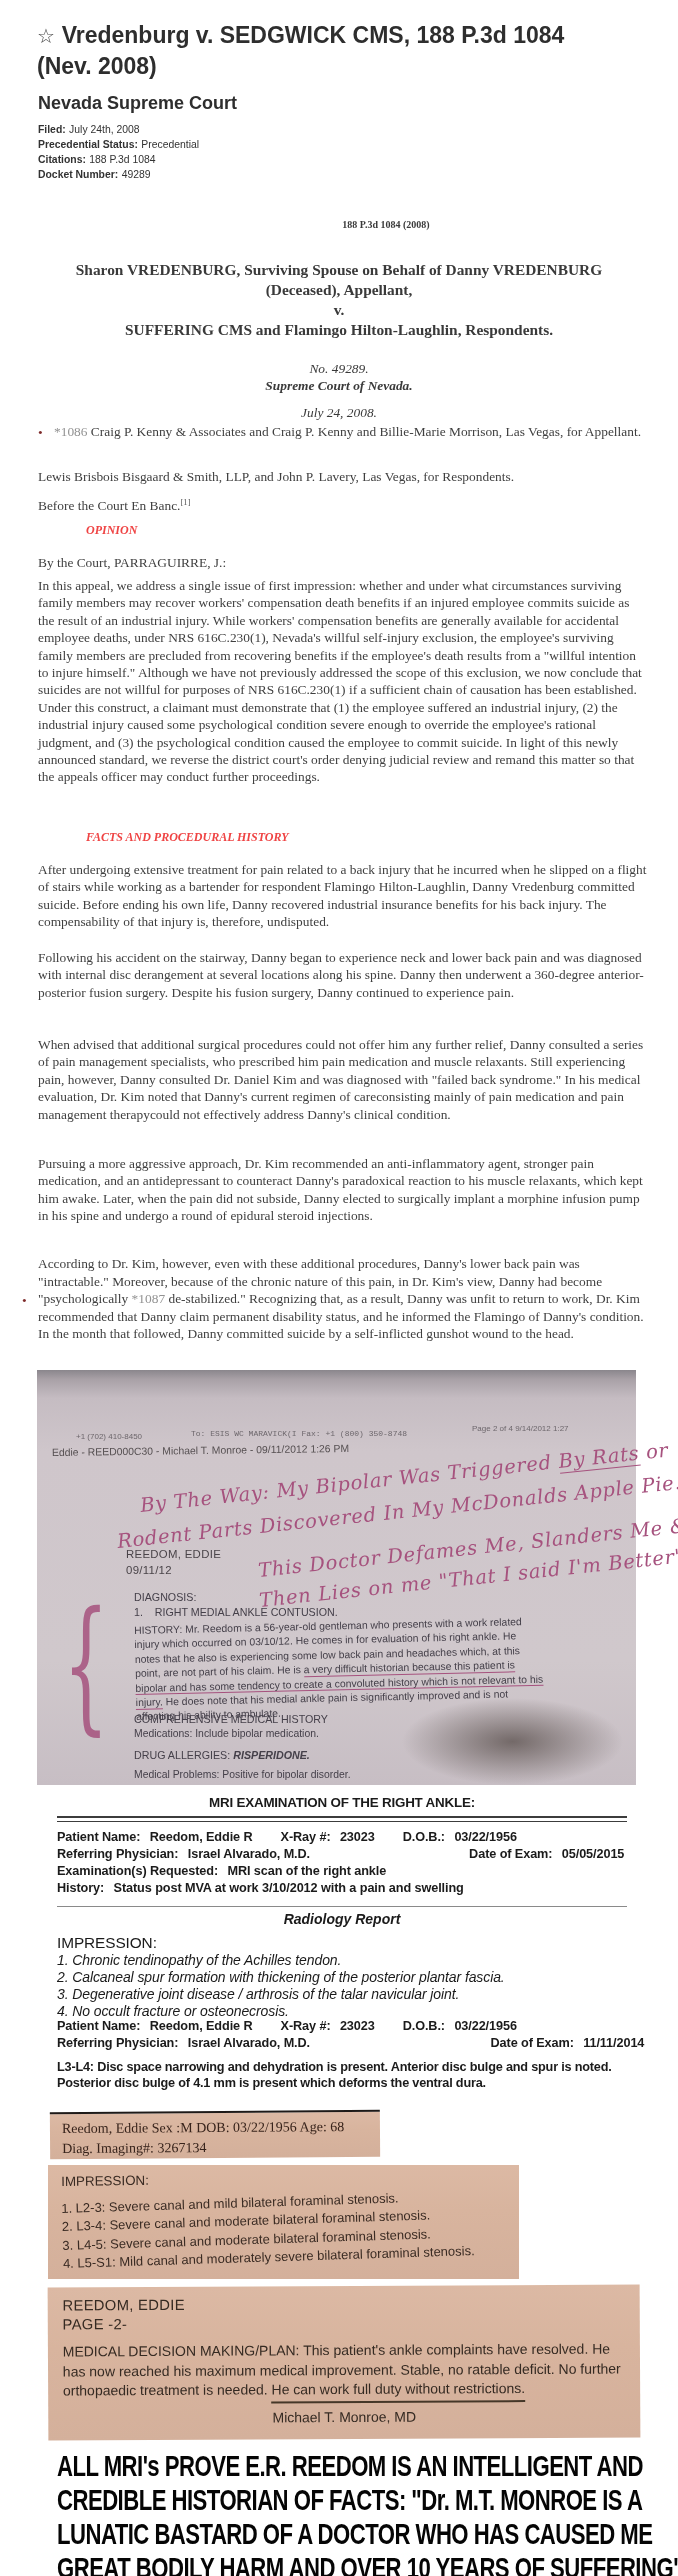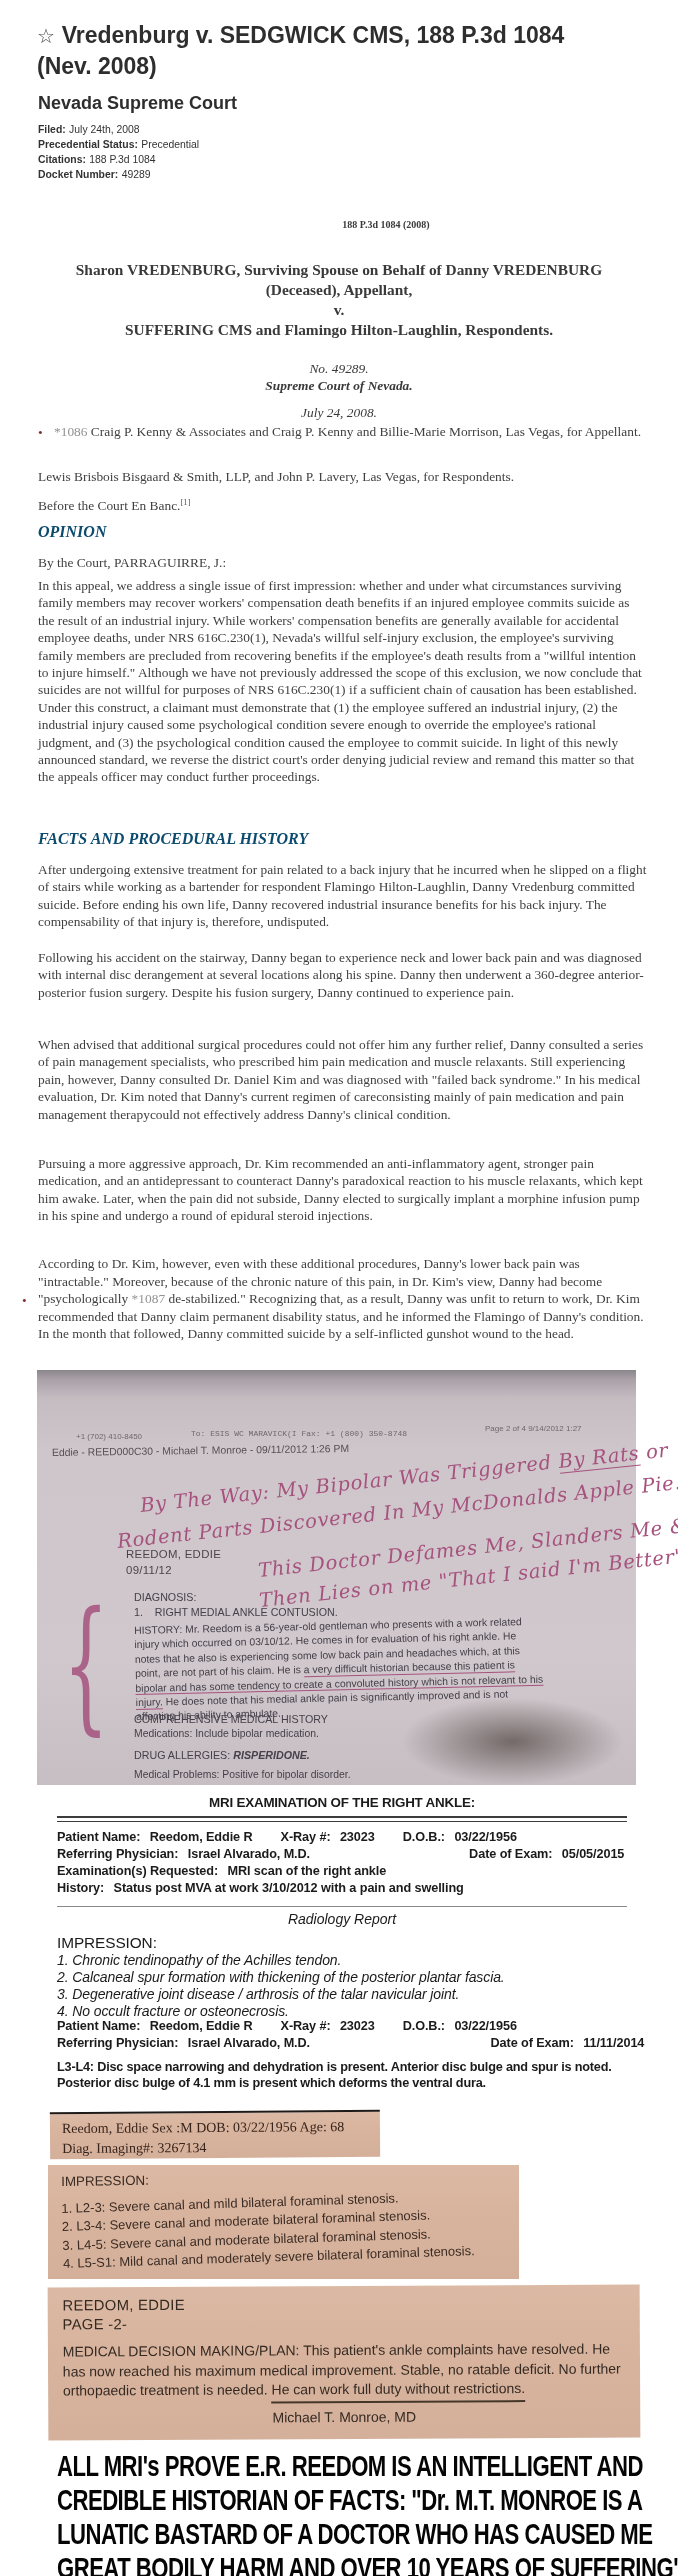--- a/index.html
+++ b/index.html
@@ -17,21 +17,21 @@
   .c{text-align:center;}
   .cite{font-size:10px;font-weight:bold;width:100%;padding-left:47px;}
   .party{font-size:15.4px;line-height:20px;font-weight:bold;width:564px;left:57px;}
   .docketline{font-size:13.4px;line-height:17px;width:100%;font-style:italic;}
   .body-p{font-size:13.4px;line-height:17.4px;width:609px;color:#3f3f3f;}
   .hang{position:relative;}
   .bullet{position:absolute;left:-16px;color:#7e2a2a;font-size:13.4px;}
   .bullet2{position:absolute;left:-16px;top:37px;color:#7e2a2a;font-size:13.4px;}
   .pagenum{color:#929292;}
   .sup{font-size:8.7px;vertical-align:super;color:#555;}
-  .op-head{font-size:16px;font-weight:bold;font-style:italic;color:#0c4a6e;}
+  .op-head{font-size:12px;font-weight:bold;font-style:italic;color:#ef4444;margin-left:48px;}
   
   .photo1{width:599px;height:415px;left:37px;top:1370px;
           background:linear-gradient(180deg,#8a868c 0,#a9a1a7 9.4px,#c5bcc2 28px,#cfc6cb 81px,#d0c8cc 70%,#c7bec4 100%);}
   .photo1::before{content:"";position:absolute;right:13.4px;bottom:0;width:221px;height:87px;
           background:radial-gradient(closest-side,rgba(62,51,46,.62),rgba(62,51,46,0));}
   .faxsmall{font-family:"Liberation Sans",sans-serif;font-size:8px;color:#6d676c;white-space:nowrap;}
   .faxsub{font-family:"Liberation Sans",sans-serif;font-size:10.4px;color:#565052;transform:rotate(-0.8deg);}
   .hand{font-family:"DejaVu Serif",serif;font-style:italic;font-size:19.5px;color:#a6527e;
         white-space:nowrap;transform:rotate(-6deg);transform-origin:left top;letter-spacing:0.7px;}
   .pink-u2{border-bottom:1.3px solid #a6527e;}
@@ -44,21 +44,21 @@
          transform:scaleX(.5);transform-origin:left top;line-height:107px;opacity:.85;}
   
   .scanwhite{font-family:"Liberation Sans",sans-serif;color:#1b1b1b;}
   .s2-title{font-size:13.4px;font-weight:bold;text-align:center;letter-spacing:-0.2px;}
   .rule-double{height:3.4px;border-top:2px solid #3c3c3c;border-bottom:1.3px solid #3c3c3c;margin-top:6px;}
   .rule-thin{height:1.3px;background:#8a8a8a;margin-top:8.7px;}
   .prow{font-size:12.7px;line-height:17px;font-weight:bold;letter-spacing:-0.1px;position:relative;}
   .prow .sp1{margin-right:9.4px;}
   .prow .gap{display:inline-block;width:28px;}
   .right-pair{position:absolute;right:2.7px;top:0;}
-  .report-sub{font-size:14px;font-weight:normal;font-style:italic;text-align:center;margin-top:4px;}
+  .report-sub{font-size:14px;font-weight:bold;font-style:italic;text-align:center;margin-top:4px;}
   .imp-h{font-size:15.4px;margin-top:7.4px;letter-spacing:-0.1px;}
   .imp-item{font-size:14px;line-height:17px;letter-spacing:-0.1px;font-style:italic;}
   .finding{font-size:12.7px;line-height:16px;font-weight:bold;letter-spacing:-0.2px;width:577px;margin-top:7.4px;}
   
   .tan{background:linear-gradient(180deg,#dcb9a4 0,#d8b49e 40%,#d4b09b 100%);}
   .tan1{left:50px;top:2111px;width:330px;height:47px;border-top:2px solid #1e1a18;
         font-family:"Liberation Serif",serif;color:#37231b;font-size:14px;line-height:19.5px;
         padding:5.4px 0 0 12px;box-sizing:border-box;transform:rotate(-0.4deg);}
   .tan2{left:48px;top:2165px;width:471px;height:114px;padding:9.4px 0 0 13.4px;box-sizing:border-box;
         font-family:"Liberation Sans",sans-serif;color:#3a2b23;}
@@ -118,21 +118,21 @@
   <div class="abs body-p" style="left:38px;top:949px;">Following his accident on the stairway, Danny began to experience neck and lower back pain and was diagnosed with internal disc derangement at several locations along his spine. Danny then underwent a 360-degree anterior-posterior fusion surgery. Despite his fusion surgery, Danny continued to experience pain.</div>
   <div class="abs body-p" style="left:38px;top:1036px;">When advised that additional surgical procedures could not offer him any further relief, Danny consulted a series of pain management specialists, who prescribed him pain medication and muscle relaxants. Still experiencing pain, however, Danny consulted Dr. Daniel Kim and was diagnosed with "failed back syndrome." In his medical evaluation, Dr. Kim noted that Danny's current regimen of careconsisting mainly of pain medication and pain management therapycould not effectively address Danny's clinical condition.</div>
   <div class="abs body-p" style="left:38px;top:1155px;">Pursuing a more aggressive approach, Dr. Kim recommended an anti-inflammatory agent, stronger pain medication, and an antidepressant to counteract Danny's paradoxical reaction to his muscle relaxants, which kept him awake. Later, when the pain did not subside, Danny elected to surgically implant a morphine infusion pump in his spine and undergo a round of epidural steroid injections.</div>
   <div class="abs body-p hang" style="left:38px;top:1238px;">
     <span class="bullet2">•</span><span><span>According to Dr. Kim, however, even with these additional procedures, Danny's lower back pain was "intractable." Moreover, because of the chronic nature of this pain, in Dr. Kim's view, Danny had become "psychologically </span><span class="pagenum">*1087</span><span> de-stabilized." Recognizing that, as a result, Danny was unfit to return to work, Dr. Kim recommended that Danny claim permanent disability status, and he informed the Flamingo of Danny's condition. In the month that followed, Danny committed suicide by a self-inflicted gunshot wound to the head.</span></span>
   </div>
 
   <div class="abs photo1">
     <div class="abs faxsmall" style="left:39px;top:62px;">+1 (702) 410-8450</div>
     <div class="abs faxsmall" style="left:154px;top:59px;font-family:Liberation Mono, monospace;">To: ESIS WC MARAVICK(I Fax: +1 (800) 350-8748</div>
-    <div class="abs faxsmall" style="left:412px;top:54px;padding-left:36px;">Page 2 of 4  9/14/2012 1:27</div>
+    <div class="abs faxsmall" style="left:399px;top:54px;padding-left:36px;">Page 2 of 4  9/14/2012 1:27</div>
     <div class="abs faxsub" style="left:14.8px;top:75px;">Eddie - REED000C30 - Michael T. Monroe - 09/11/2012 1:26 PM</div>
 
     <div class="abs hand" style="left:102px;top:124px;"><span><span>By The Way: My Bipolar Was Triggered </span><span class="pink-u2">By Rats</span><span> or</span></span></div>
     <div class="abs hand" style="left:79px;top:160px;">Rodent Parts Discovered In My McDonalds Apple Pie.</div>
     <div class="abs hand" style="left:220px;top:189px;">This Doctor Defames Me, Slanders Me &amp;</div>
     <div class="abs hand" style="left:221px;top:219px;">Then Lies on me "That I said I'm Better"</div>
 
     <div class="abs stamp" style="left:89px;top:176px;">
       <div>REEDOM, EDDIE</div>
       <div>09/11/12</div>

